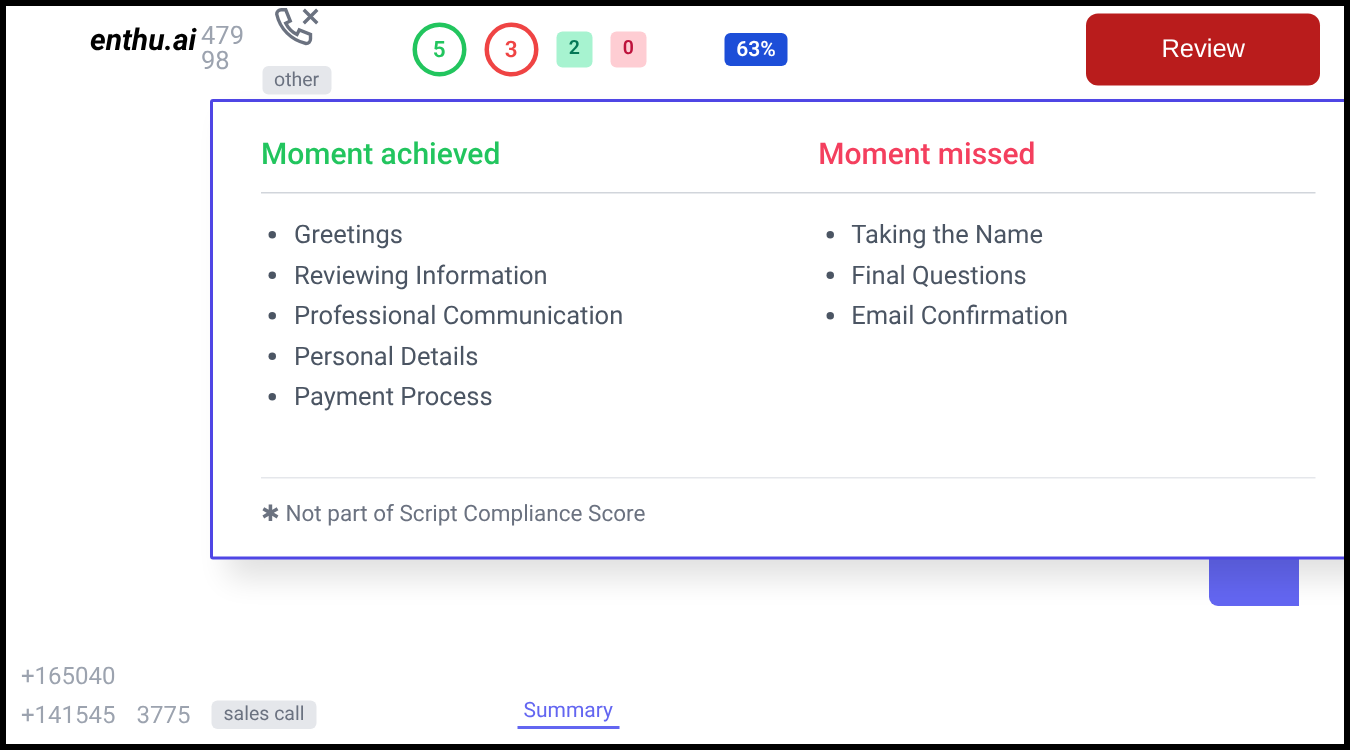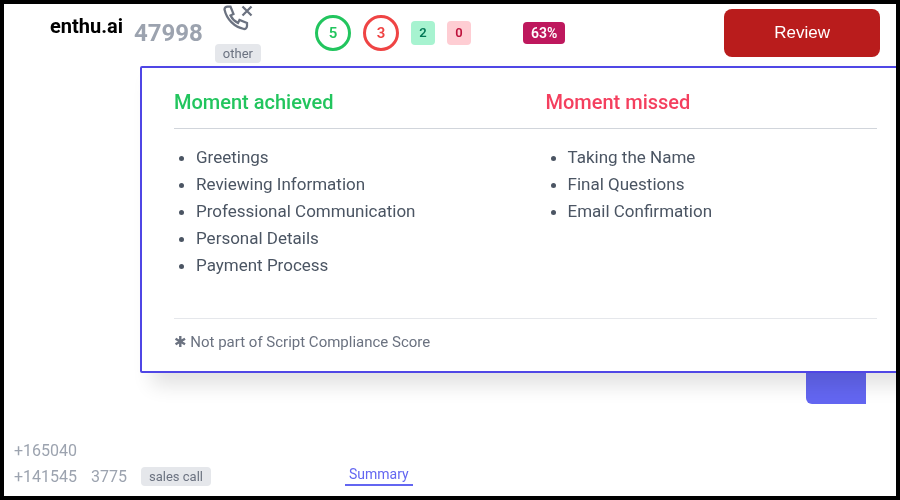--- a/index.html
+++ b/index.html
@@ -8,46 +8,46 @@
       width: 900px;
       height: 500px;
       background: #fff;
       position: relative;
       overflow: hidden;
       border: 4px solid #000;
     }
     .logo {
       position: absolute;
       top: 10px;
-      left: 46px;
+      left: 56px;
       font-weight: 700;
       font-size: 20px;
       color: #000;
       z-index: 100;
+      font-style: italic;
     }
     .background-ui {
       position: absolute;
       top: -10px;
       left: 0;
       right: 0;
       display: flex;
       align-items: center;
       padding: 8px 16px 8px 130px;
       gap: 12px;
       color: #6b7280;
       z-index: 1;
     }
     .bg-numbers {
       display: flex;
-      flex-direction: row;
-      font-size: 24px;
+      flex-direction: column;
+      font-size: 17px;
       color: #9ca3af;
       gap: -2px;
       line-height: 1;
-      font-weight: bold;
     }
     .phone-icon-wrap {
       display: flex;
       flex-direction: column;
       align-items: center;
       gap: 2px;
     }
     .phone-icon svg { width: 36px; height: 36px; stroke: #6b7280; fill: none; stroke-width: 1.5; }
     .tag {
       background: #e5e7eb;
@@ -75,21 +75,21 @@
       border-radius: 4px;
       display: flex;
       align-items: center;
       justify-content: center;
       font-weight: 600;
       font-size: 13px;
     }
     .sq-teal { background: #a7f3d0; color: #047857; }
     .sq-pink { background: #fecdd3; color: #be123c; }
     .pct-badge {
-      background: #be185d;
+      background: #1d4ed8;
       color: #fff;
       padding: 3px 8px;
       border-radius: 4px;
       font-weight: 600;
       font-size: 14px;
       margin-left: 40px;
     }
     .review-btn {
       background: #b91c1c;
       color: #fff;

